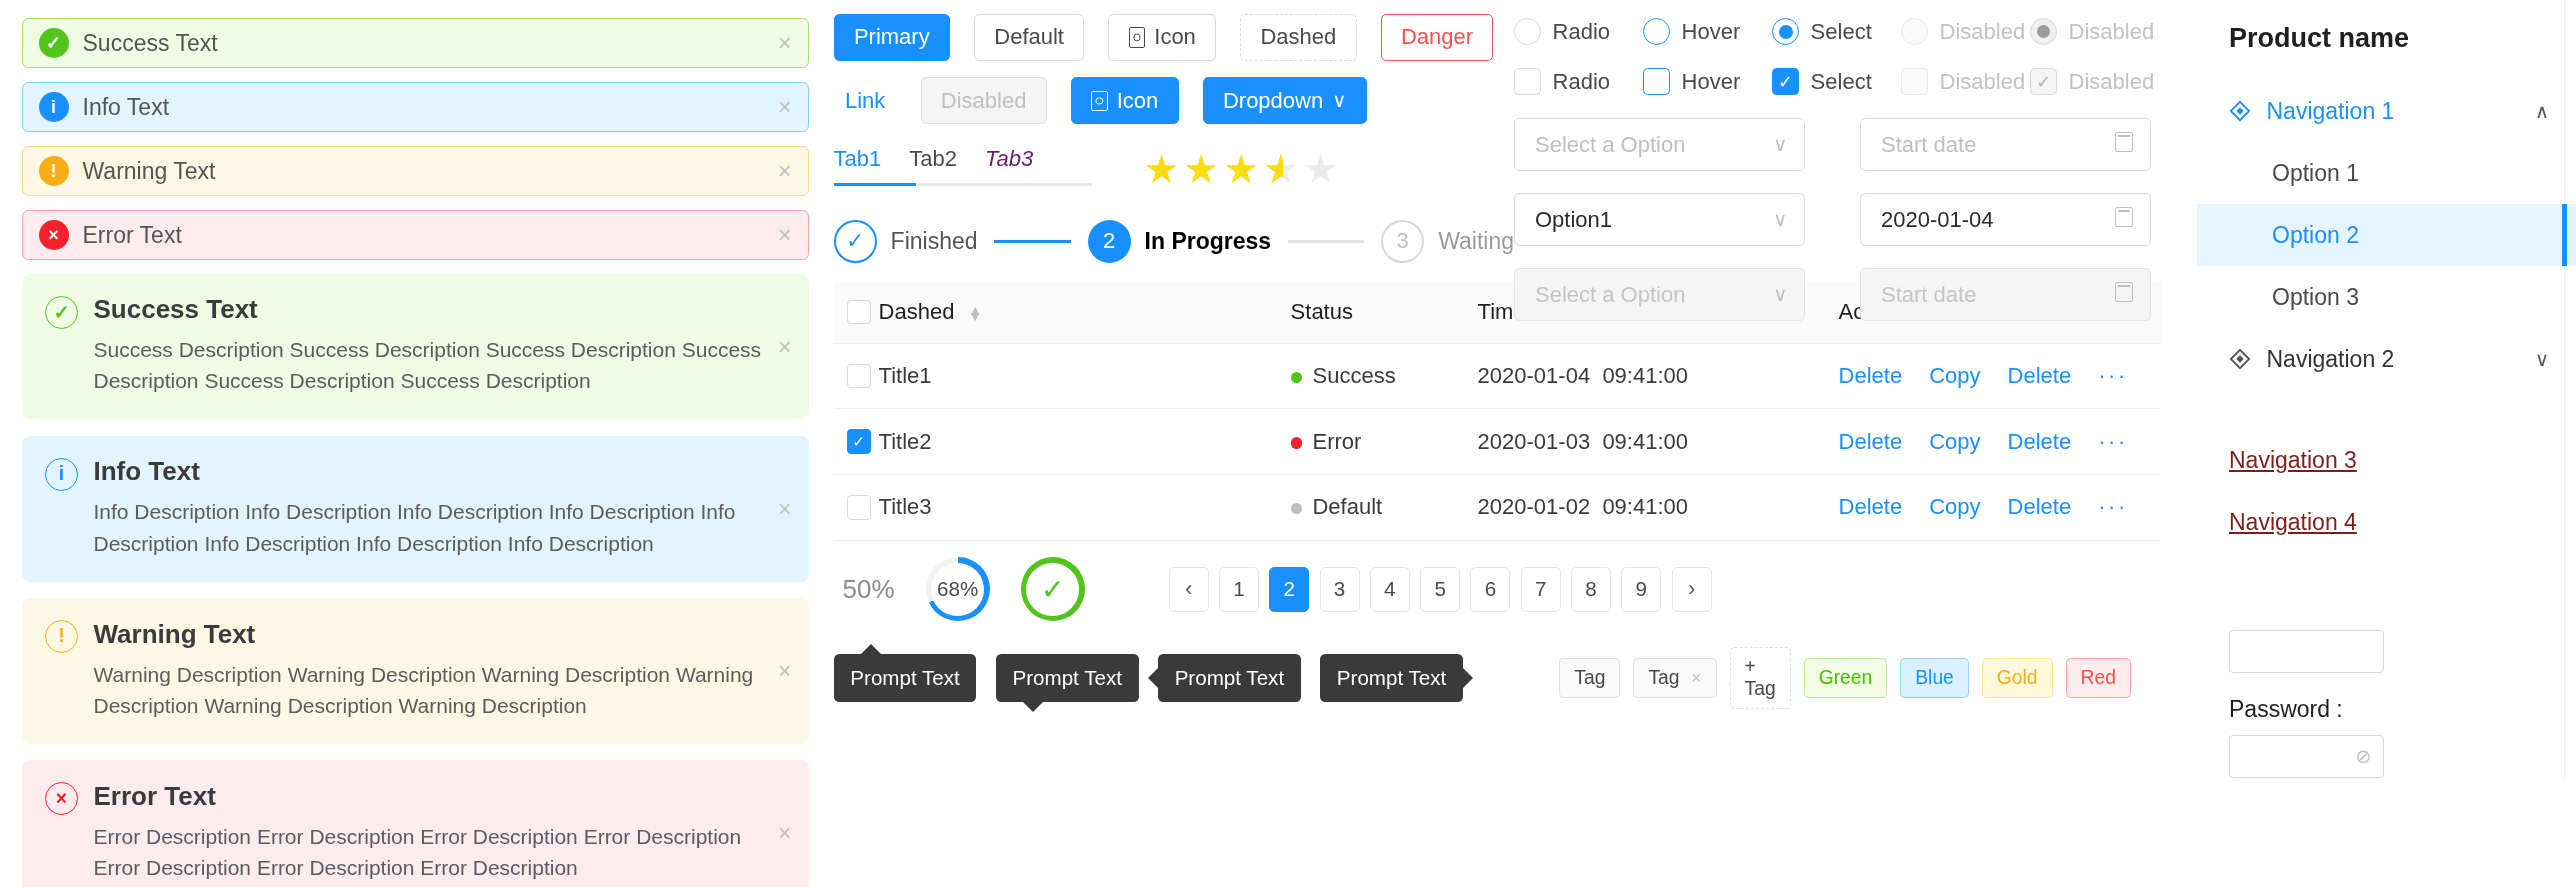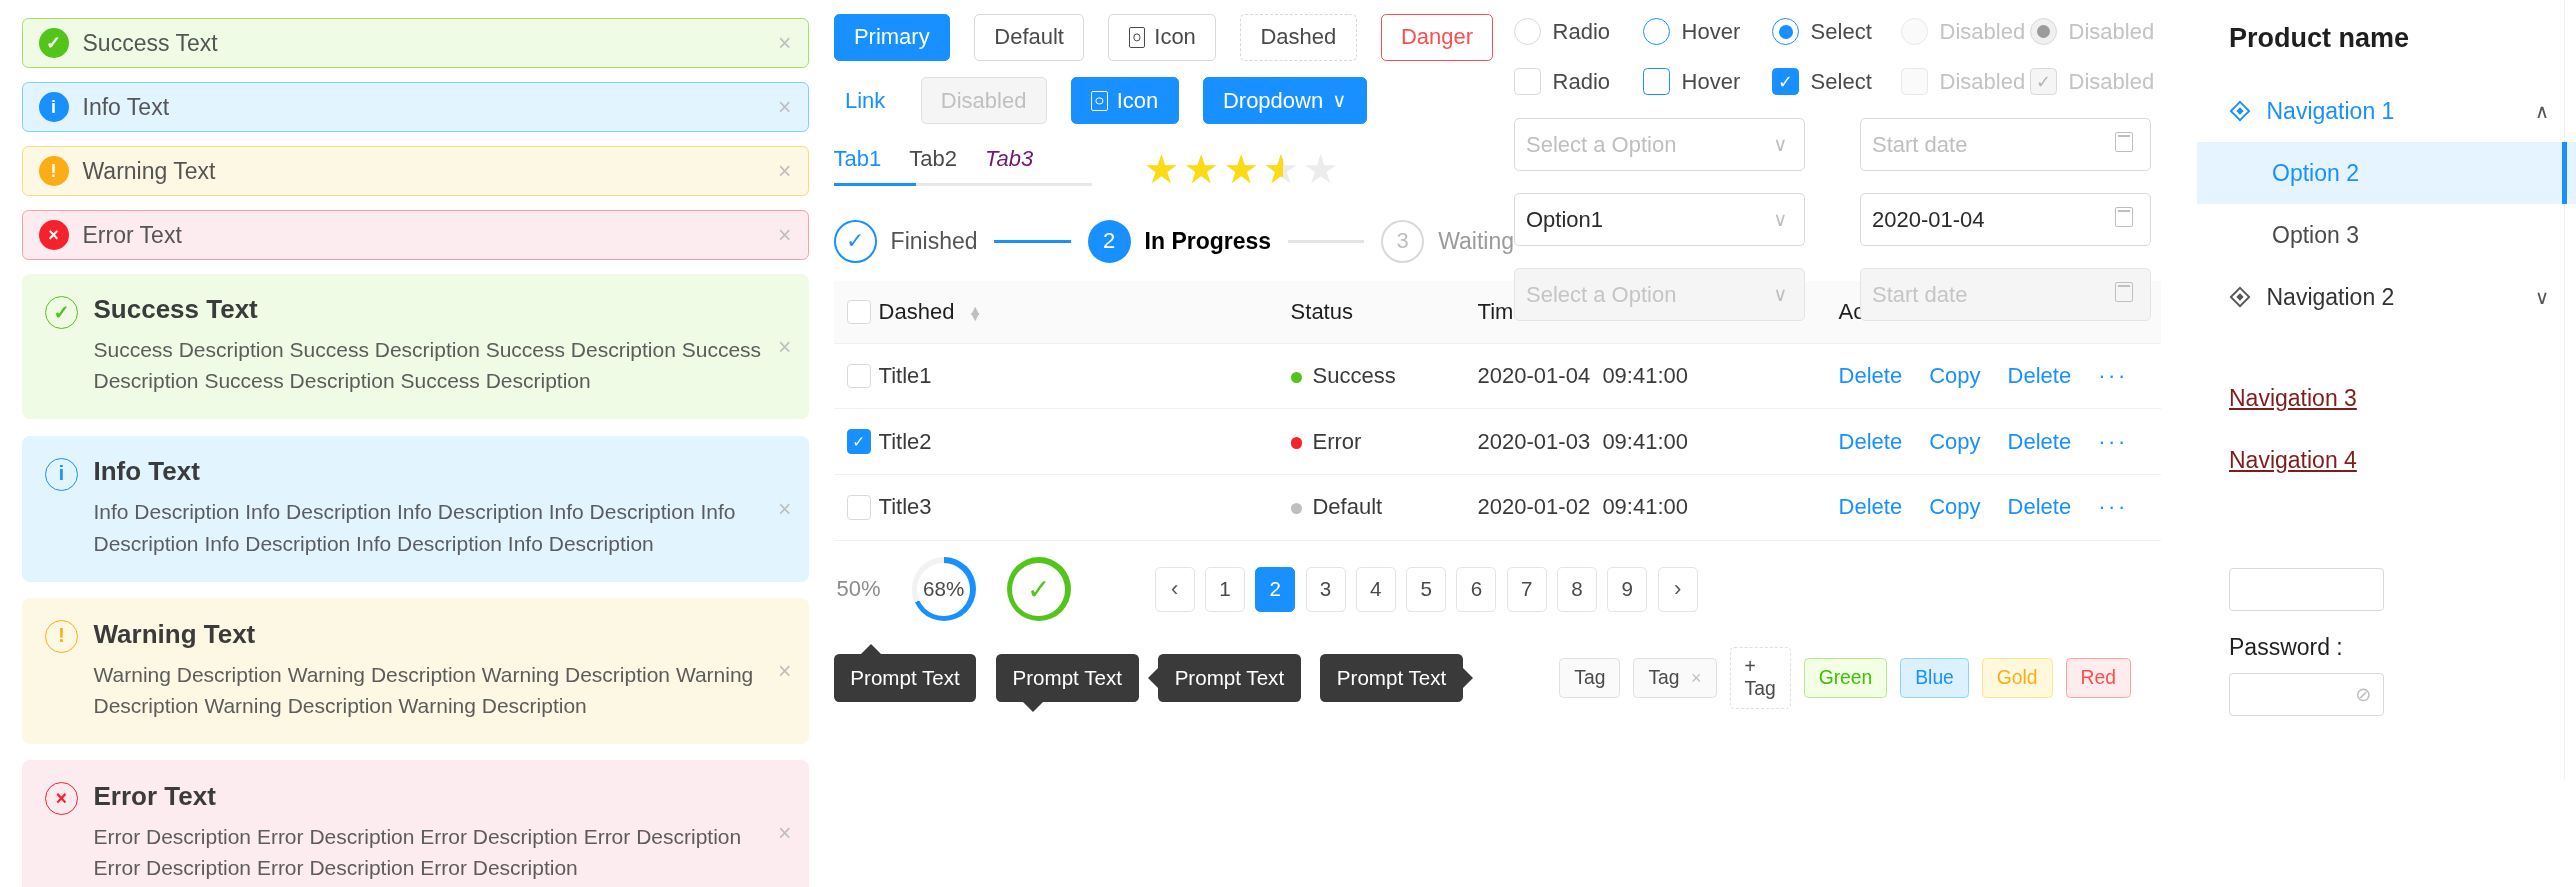--- a/index.html
+++ b/index.html
@@ -131,21 +131,21 @@
   .chk { width:27px; height:27px; border-radius:4.5px; border:1.9px solid #d9d9d9; background:#fff; flex:none;
      display:flex; align-items:center; justify-content:center; color:#fff; font-size:18px; }
   .chk.hov { border-color:#1890ff; }
   .chk.sel { border-color:#1890ff; background:#1890ff; }
   .chk.dis { border-color:#e8e8e8; background:#fafafa; }
   .chk.dis-chk { border-color:#d9d9d9; background:#f5f5f5; color:#b5b5b5; }
 
   .field-row { display:flex; gap: 55px; margin-bottom: 22px; }
   .field {
     width: 291px; height: 53px; border:1.3px solid #d9d9d9; border-radius:5.2px;
-    background:#fff; display:flex; align-items:center; padding: 0 11px;
+    background:#fff; display:flex; align-items:center; padding: 0 20px;
     font-size:22px; color:#2b2b2b; position:relative;
   }
   .field.ph { color:#bfbfbf; }
   .field.dis { background:#f5f5f5; border-color:#e4e4e4; color:#c5c5c5; }
   .field .tail { position:absolute; right:16.7px; color:#bfbfbf; font-size:19.3px; }
   .cal-ico { display:inline-block; width:18px; height:19.3px; border:1.9px solid currentColor;
      border-radius:1.9px; position:relative; }
   .cal-ico::before { content:""; position:absolute; left:1.9px; right:1.9px; top:1.9px; height:1.9px;
      background:currentColor; }
 
@@ -168,21 +168,21 @@
   .sd-green { background:#52c41a; }
   .sd-red   { background:#f5222d; }
   .sd-gray  { background:#bfbfbf; }
   .act-link { color:#1890ff; margin-right:27px; cursor:pointer; }
   .act-more { color:#1890ff; letter-spacing:2.6px; }
 
   
   .prog-row { display:flex; align-items:center; margin: 16.7px 0 0 2.6px; }
   .pbar-outer { width: 412px; height: 14px; border-radius:7px; background:#f5f5f5; overflow:hidden; }
   .pbar-inner { height:14px; border-radius:7px; background:#1890ff; width:50%; }
-  .pbar-txt { font-size:22px; color:#8c8c8c; margin-left:3px; }
+  .pbar-txt { font-size:26px; color:#8c8c8c; margin-left:9px; }
   .circ { width:64px; height:64px; margin-left:31px; border-radius:50%; position:relative;
      display:flex; align-items:center; justify-content:center; flex:none;text-align:center; }
   .circ-68 { background: conic-gradient(#1890ff 0% 68%, #f2f2f2 68% 100%); }
   .circ-ok { background: conic-gradient(#52c41a 0% 100%); }
   .circ::after { content:""; position:absolute; inset:5.8px; border-radius:50%; background:#fff; }
   .circ span { position:relative; z-index:2; font-size:20.6px; }
   .circ-68 span { color:#4a4a4a; }
   .circ-ok span { color:#52c41a; font-size:28px; }
 
   .pager { display:flex; gap:10.3px; margin-left: 84px; }
@@ -586,20 +586,23 @@
 
     <div class="nav-item active">
       <svg class="nico" viewBox="0 0 24 24">
         <path d="M12 2 L22 12 L12 22 L2 12 Z" fill="none" stroke="#1890ff" stroke-width="2"></path>
         <path d="M12 8 L16 12 L12 16 L8 12 Z" fill="#1890ff"></path>
       </svg>
       <span class="ntxt">Navigation 1</span>
       <span class="nchev">∧</span>
     </div>
 
+    <div class="sub-item">
+      <span>Option 1</span>
+    </div>
     <div class="sub-item selected">
       <span>Option 2</span>
     </div>
     <div class="sub-item">
       <span>Option 3</span>
     </div>
 
     <div class="nav-item">
       <svg class="nico" viewBox="0 0 24 24">
         <path d="M12 2 L22 12 L12 22 L2 12 Z" fill="none" stroke="#555" stroke-width="2"></path>

